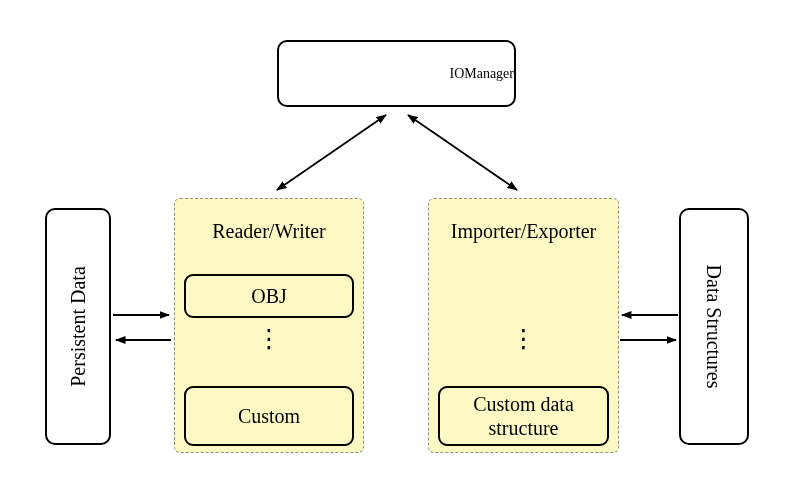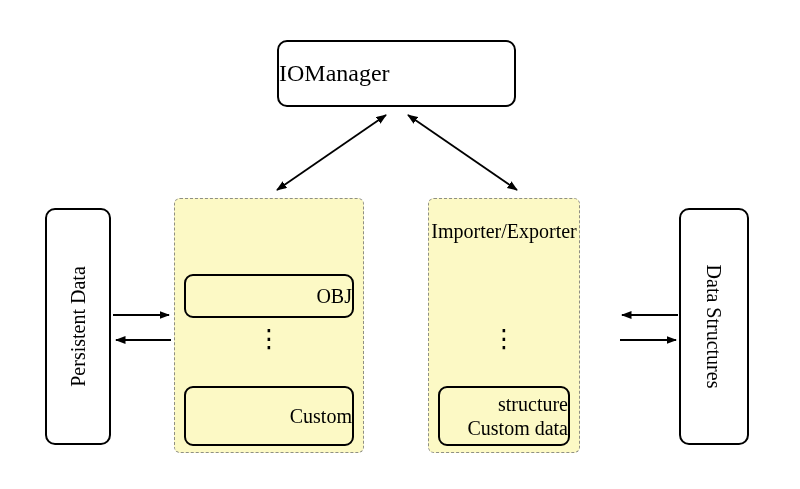--- a/index.html
+++ b/index.html
@@ -6,33 +6,33 @@
   *{box-sizing:border-box;}
   .canvas{
     position:relative;width:800px;height:489px;background:#ffffff;
     font-family:"Liberation Serif","DejaVu Serif",serif;color:#000;overflow:hidden;
   }
   .arrows{position:absolute;left:0;top:0;width:800px;height:489px;pointer-events:none;}
   .arrows line{stroke:#000;stroke-width:1.8;}
   .node-io{
     position:absolute;left:277px;top:40px;width:239px;height:67px;
     background:#ffffff;border:2.5px solid #000;border-radius:10px;
-    display:flex;align-items:center;justify-content:flex-start;font-size:24px;
+    display:flex;align-items:center;justify-content:flex-end;font-size:14px;
   }
   .group{
     position:absolute;top:198px;height:255px;background:#fcf9c5;
     border:1.5px dashed #8f8f85;border-radius:6px;
   }
   .group-left{left:174px;width:190px;}
-  .group-right{left:428px;width:152px;}
+  .group-right{left:428px;width:191px;}
   .gtitle{position:absolute;top:21px;left:0;right:0;text-align:center;font-size:20px;}
   .inode{
     position:absolute;left:9px;right:9px;background:#fcf9c5;
     border:2.5px solid #000;border-radius:9px;
-    display:flex;flex-direction:column;align-items:flex-end;justify-content:center;
+    display:flex;flex-direction:column;align-items:center;justify-content:center;
     font-size:20px;line-height:1.22;text-align:center;
   }
   .inode-top{top:75px;height:44px;}
   .inode-bottom{top:176px;height:60px;margin-top:11px;}
   .dots{position:absolute;top:127px;left:0;right:0;text-align:center;
     font-size:25px;line-height:1;font-family:"DejaVu Sans",sans-serif;}
   .side{
     position:absolute;top:208px;background:#ffffff;border:2.5px solid #000;border-radius:10px;
     display:flex;align-items:center;justify-content:center;
   }
@@ -59,35 +59,36 @@
     <line x1="171" y1="340" x2="116" y2="340" marker-end="url(#ah)"></line>
     <line x1="678" y1="315" x2="622" y2="315" marker-end="url(#ah)"></line>
     <line x1="620" y1="340" x2="676" y2="340" marker-end="url(#ah)"></line>
   </svg>
 
   <div class="node-io">
     <span>IOManager</span>
   </div>
 
   <div class="group group-left">
+    <div class="gtitle">Reader/Writer</div>
     <div class="inode inode-top">
       <span>OBJ</span>
     </div>
     <div class="dots">⋮</div>
     <div class="inode inode-bottom">
       <span>Custom</span>
     </div>
   </div>
 
   <div class="group group-right">
     <div class="gtitle">Importer/Exporter</div>
     <div class="dots">⋮</div>
     <div class="inode inode-bottom">
+      <span>Custom data</span>
       <span>structure</span>
-      <span>Custom data</span>
     </div>
   </div>
 
   <div class="side side-left">
     <span class="vtext rot-ccw">Persistent Data</span>
   </div>
 
   <div class="side side-right">
     <span class="vtext rot-cw">Data Structures</span>
   </div>

